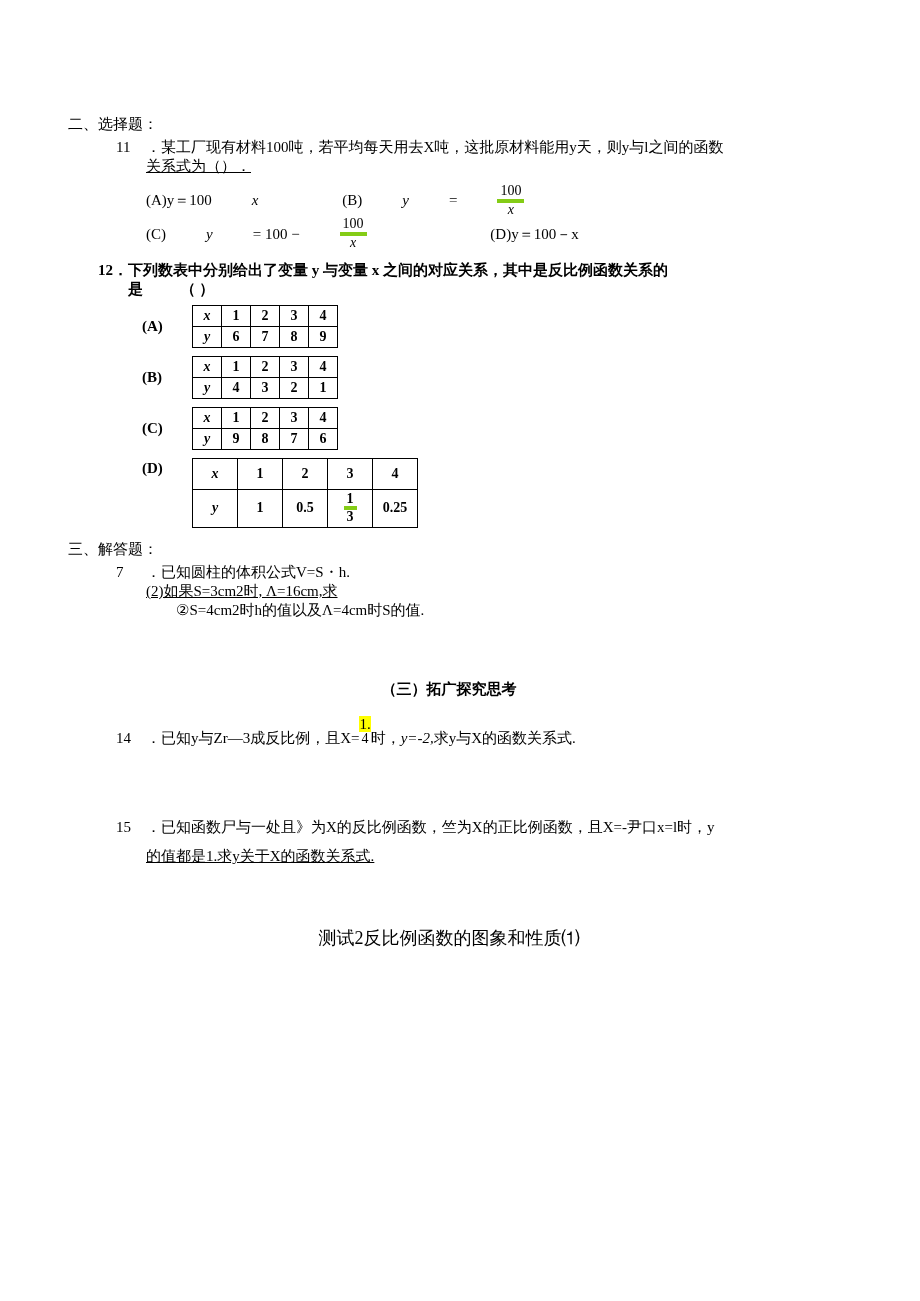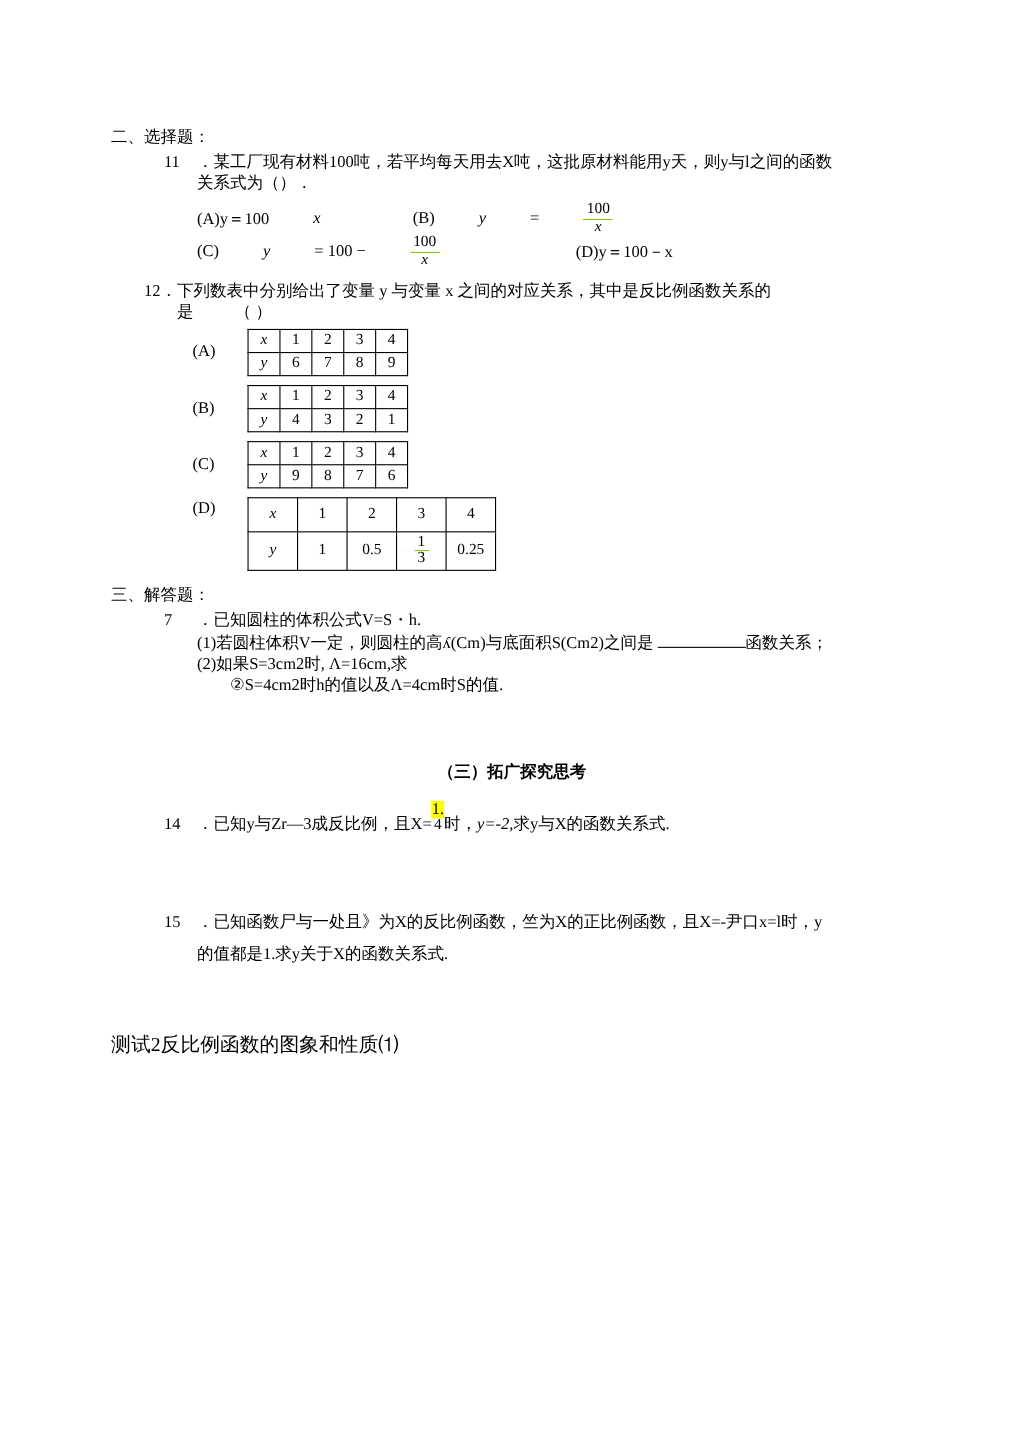--- a/index.html
+++ b/index.html
@@ -7,55 +7,56 @@
     font-family: "SimSun", "宋体", serif;
     font-size: 15px;
     color: #000;
     width: 920px;
     min-height: 1301px;
     margin: 0;
     padding: 0;
     box-sizing: border-box;
   }
   .page {
-    padding: 115px 90px 60px 101px;
+    padding: 115px 90px 60px 68px;
   }
   .sec-header {
     margin-bottom: 2px;
     font-size: 15px;
   }
   .qblock {
     margin: 4px 0 10px 48px;
   }
   .qnum {
     display: inline-block;
     min-width: 30px;
   }
   .hang {
     padding-left: 30px;
+    text-decoration: underline;
   }
   .hang2 {
     padding-left: 60px;
   }
   .opt-row {
     margin: 8px 0 10px 30px;
   }
   .opt-row span {
     display: inline-block;
     margin-right: 40px;
     vertical-align: middle;
   }
   .frac {
     display: inline-block;
     vertical-align: middle;
     text-align: center;
     font-size: 14px;
     line-height: 1.05;
   }
-  .frac .num { display:block; border-bottom:1px solid #84cc16; padding:0 3px; }
+  .frac .num { display:block; border-bottom:4px solid #84cc16; padding:0 3px; }
   .frac .den { display:block; padding:0 3px; }
   .it { font-style: italic; font-family: "Times New Roman", serif; }
   .tbl {
     border-collapse: collapse;
     display: inline-table;
     vertical-align: middle;
     margin: 2px 0;
   }
   .tbl td {
     border: 1px solid #000;
@@ -85,21 +86,21 @@
     border-bottom: 1px solid #000;
     min-width: 80px;
     height: 1em;
     vertical-align: baseline;
   }
   .center {
     text-align: center;
     margin: 28px 0 18px 0;
   }
   .title2 {
-    text-align: left;
+    text-align: center;
     font-size: 18px;
     margin-top: 60px;
   }
   .hl {
     background: #ffff00;
   }
   .under4 {
     display:inline-block;
     text-align:center;
     line-height:1;
@@ -126,21 +127,21 @@
       <span>
         <span>(B) </span><span class="it">y</span><span> = </span><span class="frac"><span class="num">100</span><span class="den it">x</span></span>
       </span>
       <span>
         <span>(C) </span><span class="it">y</span><span> = 100 − </span><span class="frac"><span class="num">100</span><span class="den it">x</span></span>
       </span>
       <span>(D)y＝100－x</span>
     </div>
   </div>
 
-  <div class="qblock" style="margin-left:30px;">
+  <div class="qblock" style="margin-left:30px;font-weight:bold;">
     <div>
       <span>12．</span><span>下列数表中分别给出了变量 y 与变量 x 之间的对应关系，其中是反比例函数关系的</span>
     </div>
     <div style="padding-left:30px;">
       <span>是</span>
       <span style="display:inline-block;width:30px;"></span>
       <span>（      ）</span>
     </div>
 
     <div style="padding-left:30px;">
@@ -236,23 +237,20 @@
       </div>
     </div>
   </div>
 
   <div class="sec-header" style="">三、解答题：</div>
 
   <div class="qblock">
     <div>
       <span class="qnum">7</span><span>．已知圆柱的体积公式V=S・h.</span>
     </div>
-    <div class="hang">
-      <span>(1)若圆柱体积V一定，则圆柱的高ʎ(Cm)与底面积S(Cm2)之间是 </span><span class="blank"></span><span>函数关系；</span>
-    </div>
     <div class="hang">(2)如果S=3cm2时, Λ=16cm,求</div>
     <div class="hang2">②S=4cm2时h的值以及Λ=4cm时S的值.</div>
   </div>
 
   <div class="center" style="margin-top:60px;font-weight:bold;">（三）拓广探究思考</div>
 
   <div class="qblock">
     <div>
       <span class="qnum">14</span><span>．已知y与Zr—3成反比例，且X=</span><span class="under4"><span class="top"><span class="hl">1.</span></span><span class="bot">4</span></span><span>时，</span><span class="it">y=-2,</span><span>求y与X的函数关系式.</span>
     </div>

